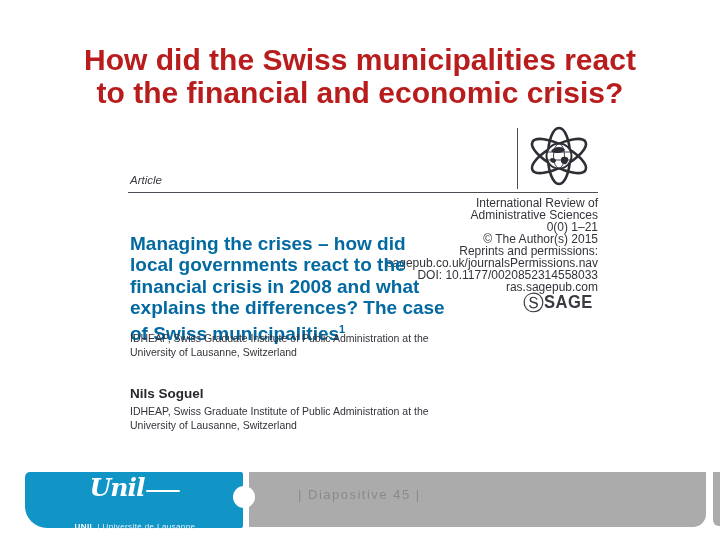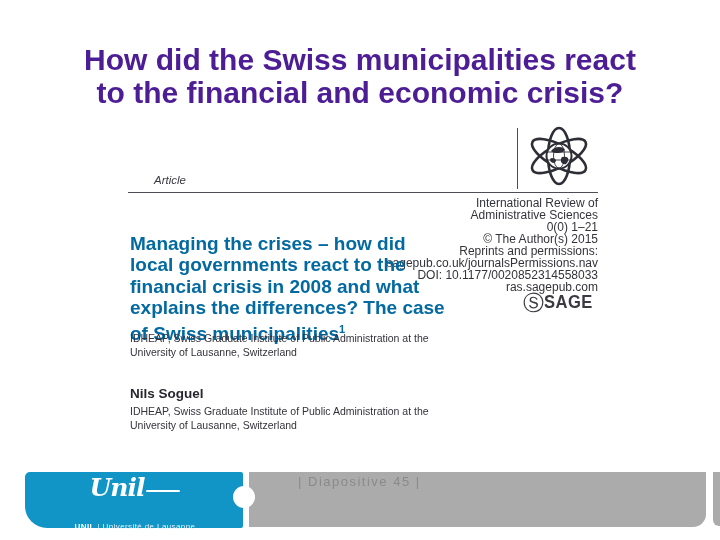--- a/index.html
+++ b/index.html
@@ -10,34 +10,34 @@
     font-family: "Liberation Sans", sans-serif;
   }
   .slide { position: relative; width: 720px; height: 540px; background: #fff; }
 
   
   .slide-title {
     position: absolute; top: 23px; left: 0; right: 0;
     text-align: center;
     font-size: 30px; font-weight: bold;
     line-height: 33px;
-    color: #4c1d95;
+    color: #b91c1c;
     white-space: pre-line;
     letter-spacing: 0px;
   }
 
   
   .paper {
     position: absolute; left: 128px; top: 122px;
     width: 472px; height: 338px;
     background: #fff; color: #2b2b33;
   }
   .paper .section-label {
     position: absolute; left: 2px; top: 52px;
-    font-size: 11.5px; font-style: italic; color: #3a3a42; margin-left: 24px;
+    font-size: 11.5px; font-style: italic; color: #3a3a42;
   }
   .paper .header-rule {
     position: absolute; left: 0; top: 70px; width: 470px;
     border-top: 1px solid #4d4d55;
   }
   .paper .journal-name {
     position: absolute; left: 287px; top: 5px;
     font-size: 11.5px; font-weight: bold; line-height: 15px;
     white-space: pre-line; color: #2e2e36;
   }
@@ -102,21 +102,21 @@
     background: #ffffff; z-index: 3;
   }
   .footer-gray {
     position: absolute; left: 249px; top: 472px;
     width: 457px; height: 55px;
     background: #ababab;
     border-radius: 0 0 13px 0;
     z-index: 1;
   }
   .footer-page {
-    position: absolute; left: 49px; top: 2px;
+    position: absolute; left: 49px; top: 15px;
     font-size: 13px; letter-spacing: 1.5px; color: #8a8a8a;
   }
   .footer-sliver {
     position: absolute; left: 713px; top: 472px;
     width: 7px; height: 54px;
     background: #ababab;
     border-radius: 0 0 0 6px;
   }
 </style>
 </head>

